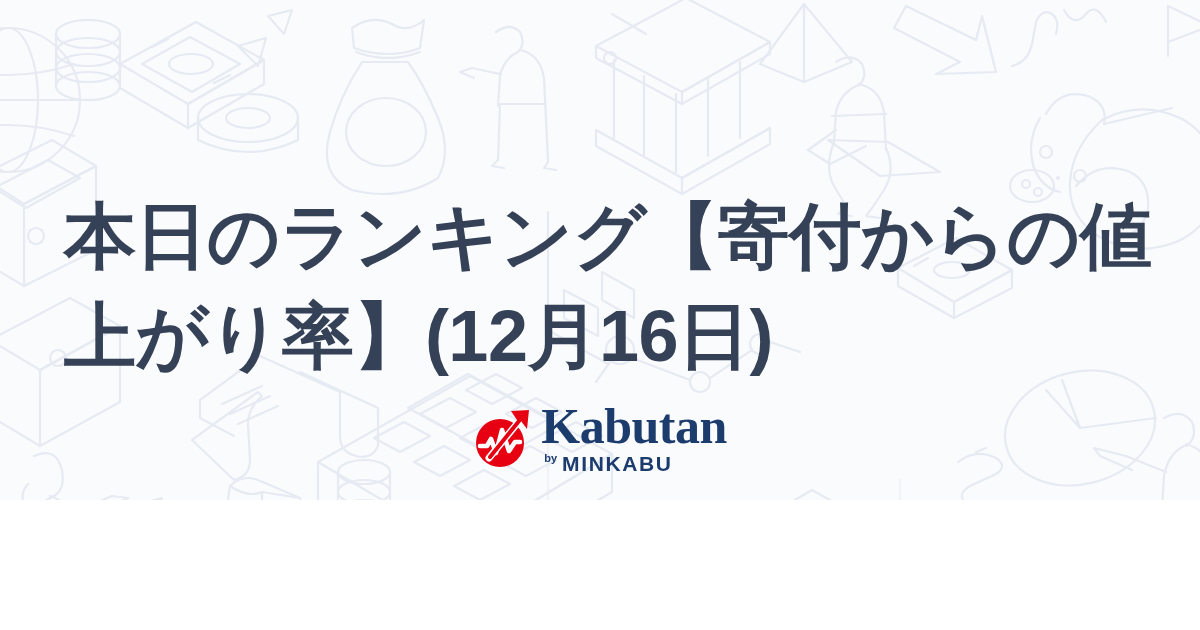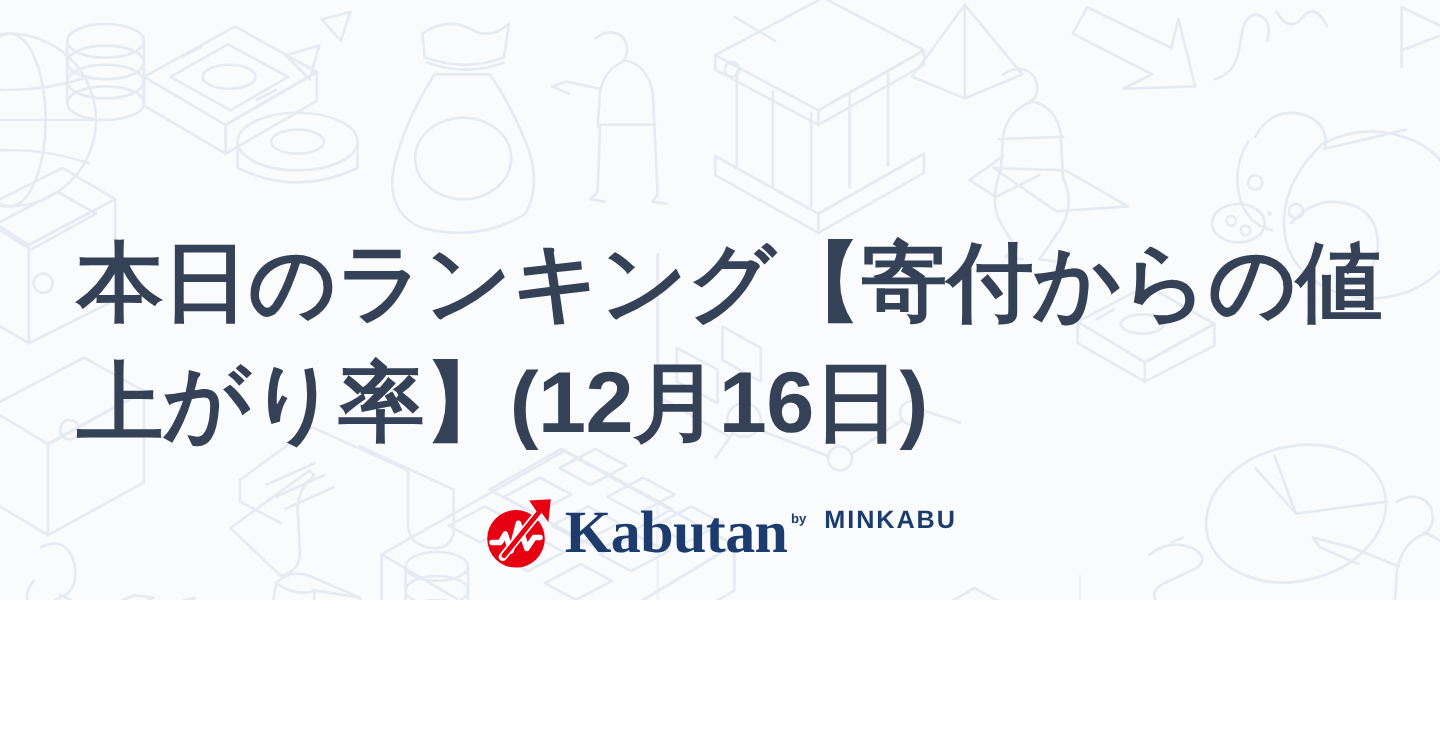--- a/index.html
+++ b/index.html
@@ -61,38 +61,38 @@
 
   #brand-mark {
     display: block;
     width: 62px;
     height: 60px;
     flex: none;
   }
 
   #brand-text {
     display: flex;
-    flex-direction: row;
+    flex-direction: column;
     align-items: flex-start;
     line-height: 1;
   }
 
   #brand-wordmark {
     font-family: "Liberation Serif", "DejaVu Serif", serif;
     font-weight: 700;
     font-size: 50px;
     color: #1d3c6e;
     letter-spacing: -0.5px;
     line-height: 0.95;
   }
 
   #brand-byline {
     display: flex;
-    align-items: center;
-    gap: 15px;
+    align-items: flex-start;
+    gap: 5px;
     margin-top: 3px;
     margin-left: 3px;
   }
 
   #brand-by {
     font-size: 11px;
     font-weight: 700;
     color: #1d3c6e;
     font-family: "Liberation Sans", sans-serif;
   }

